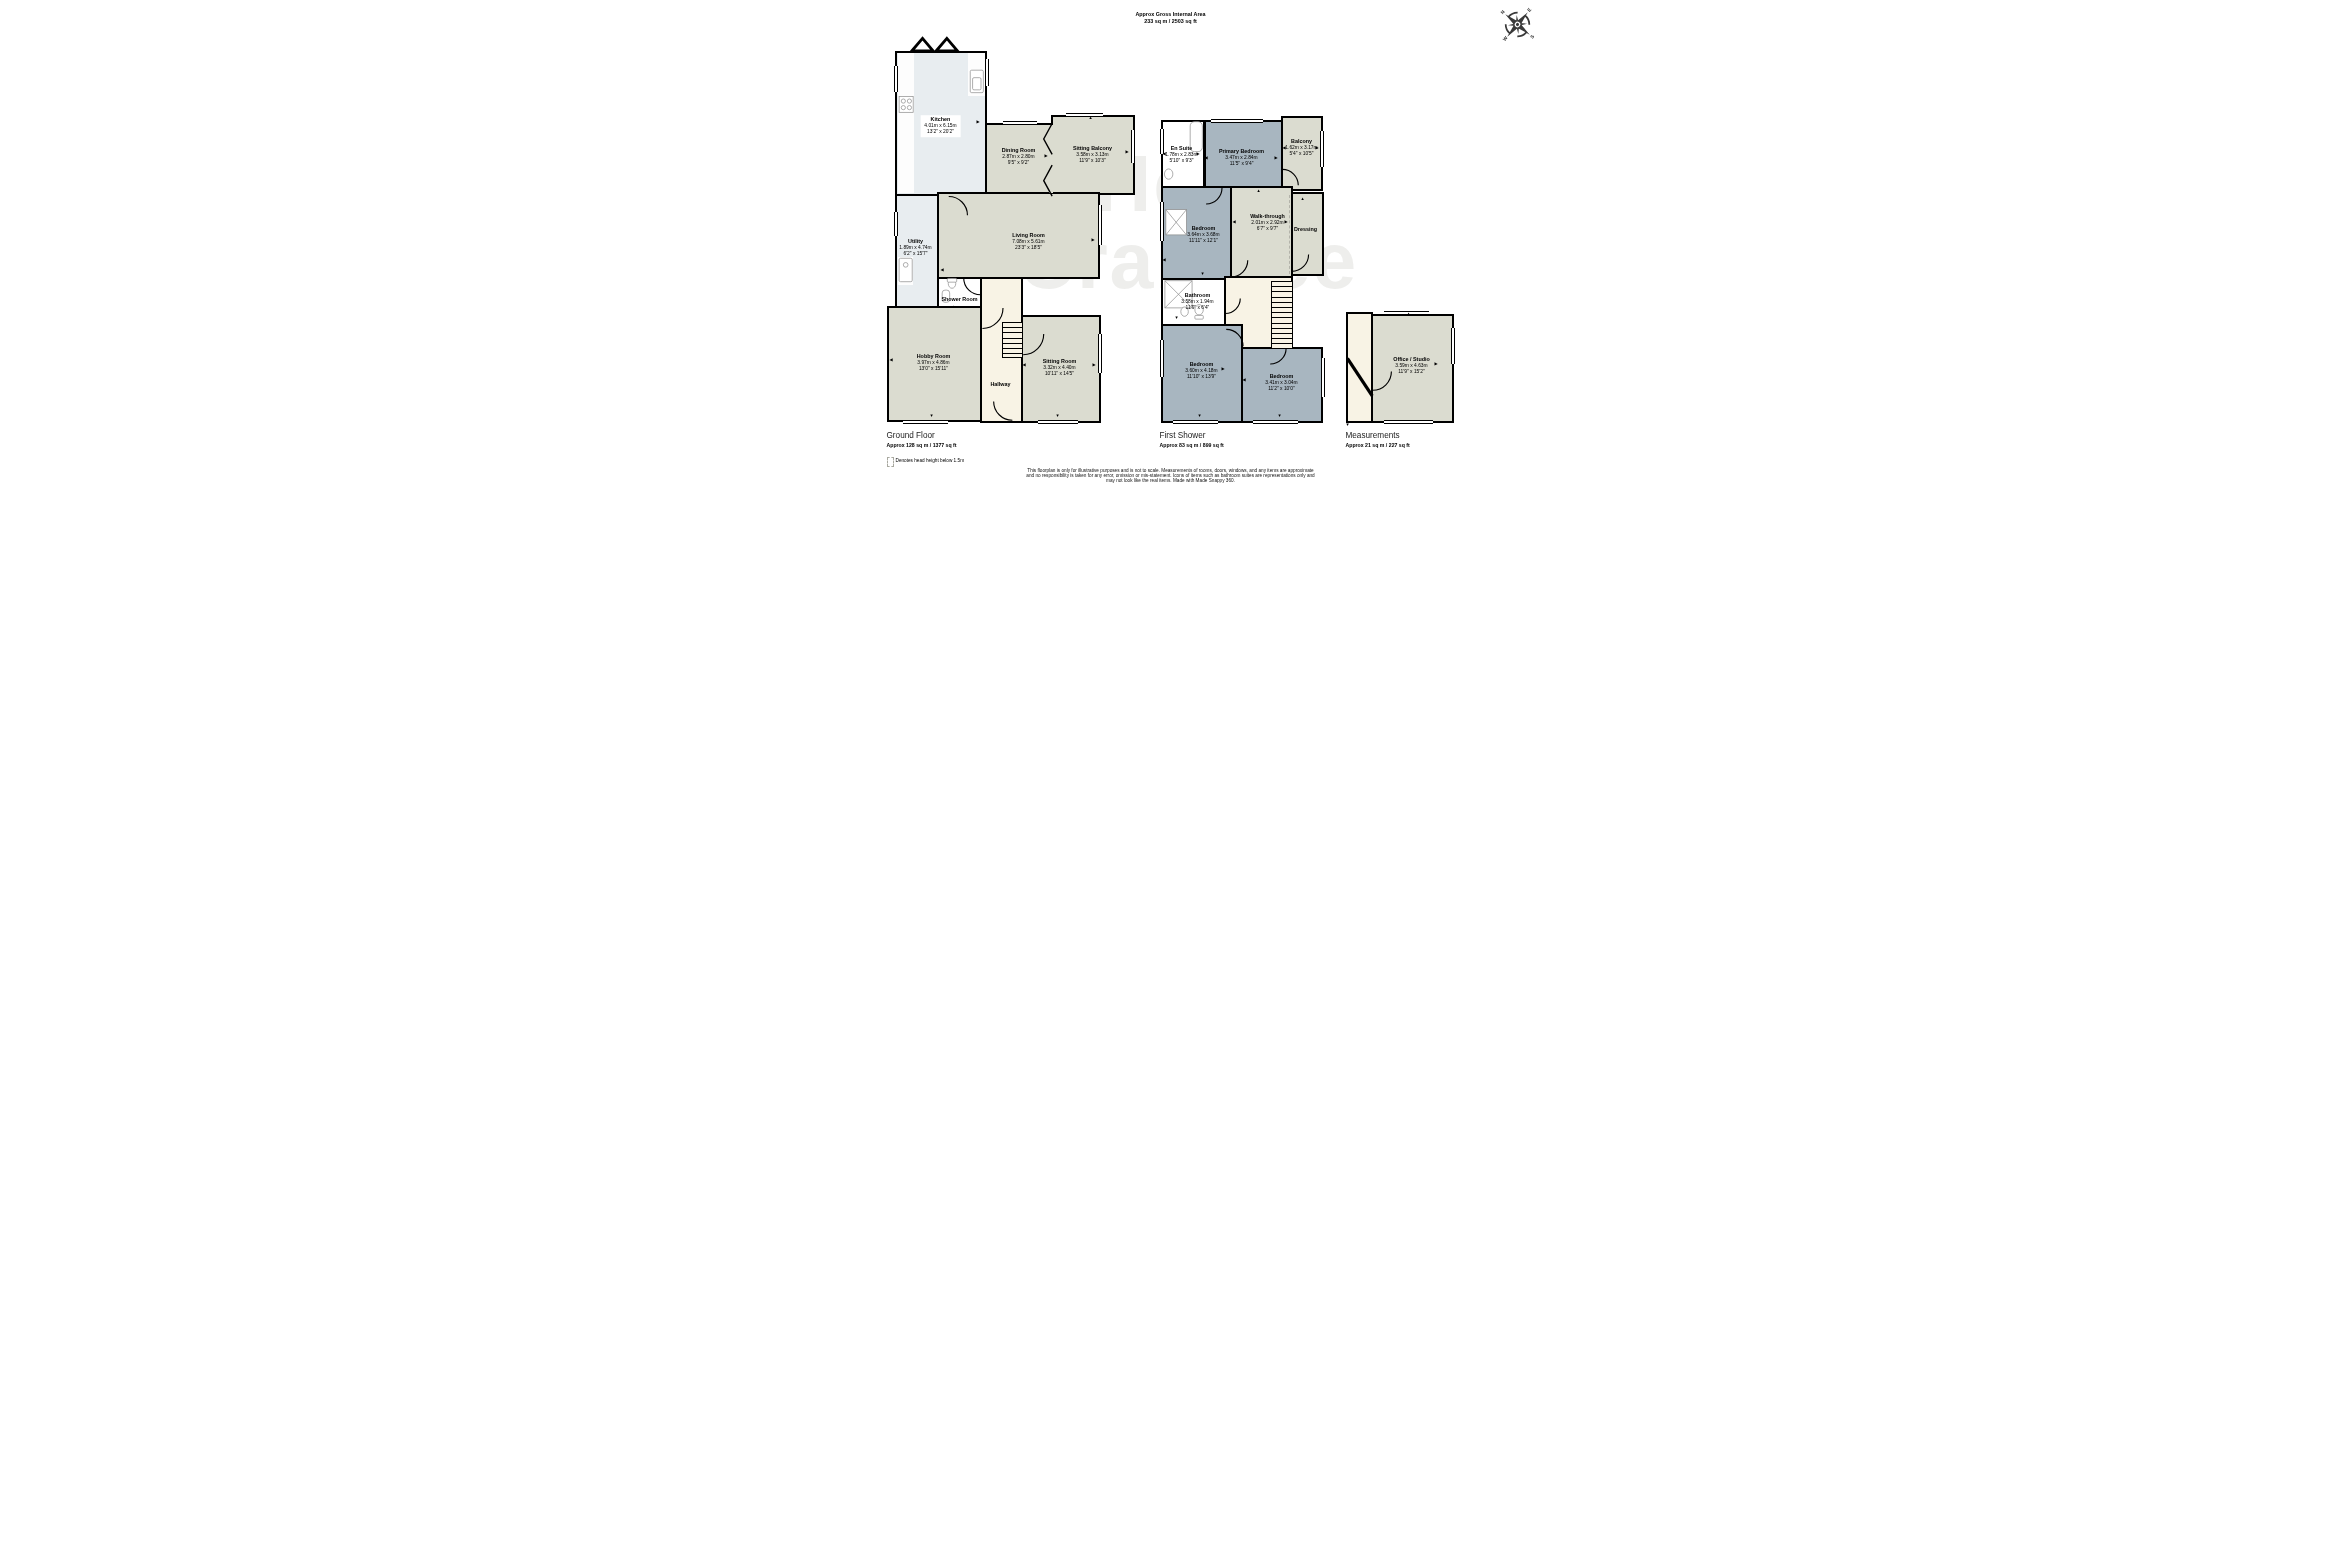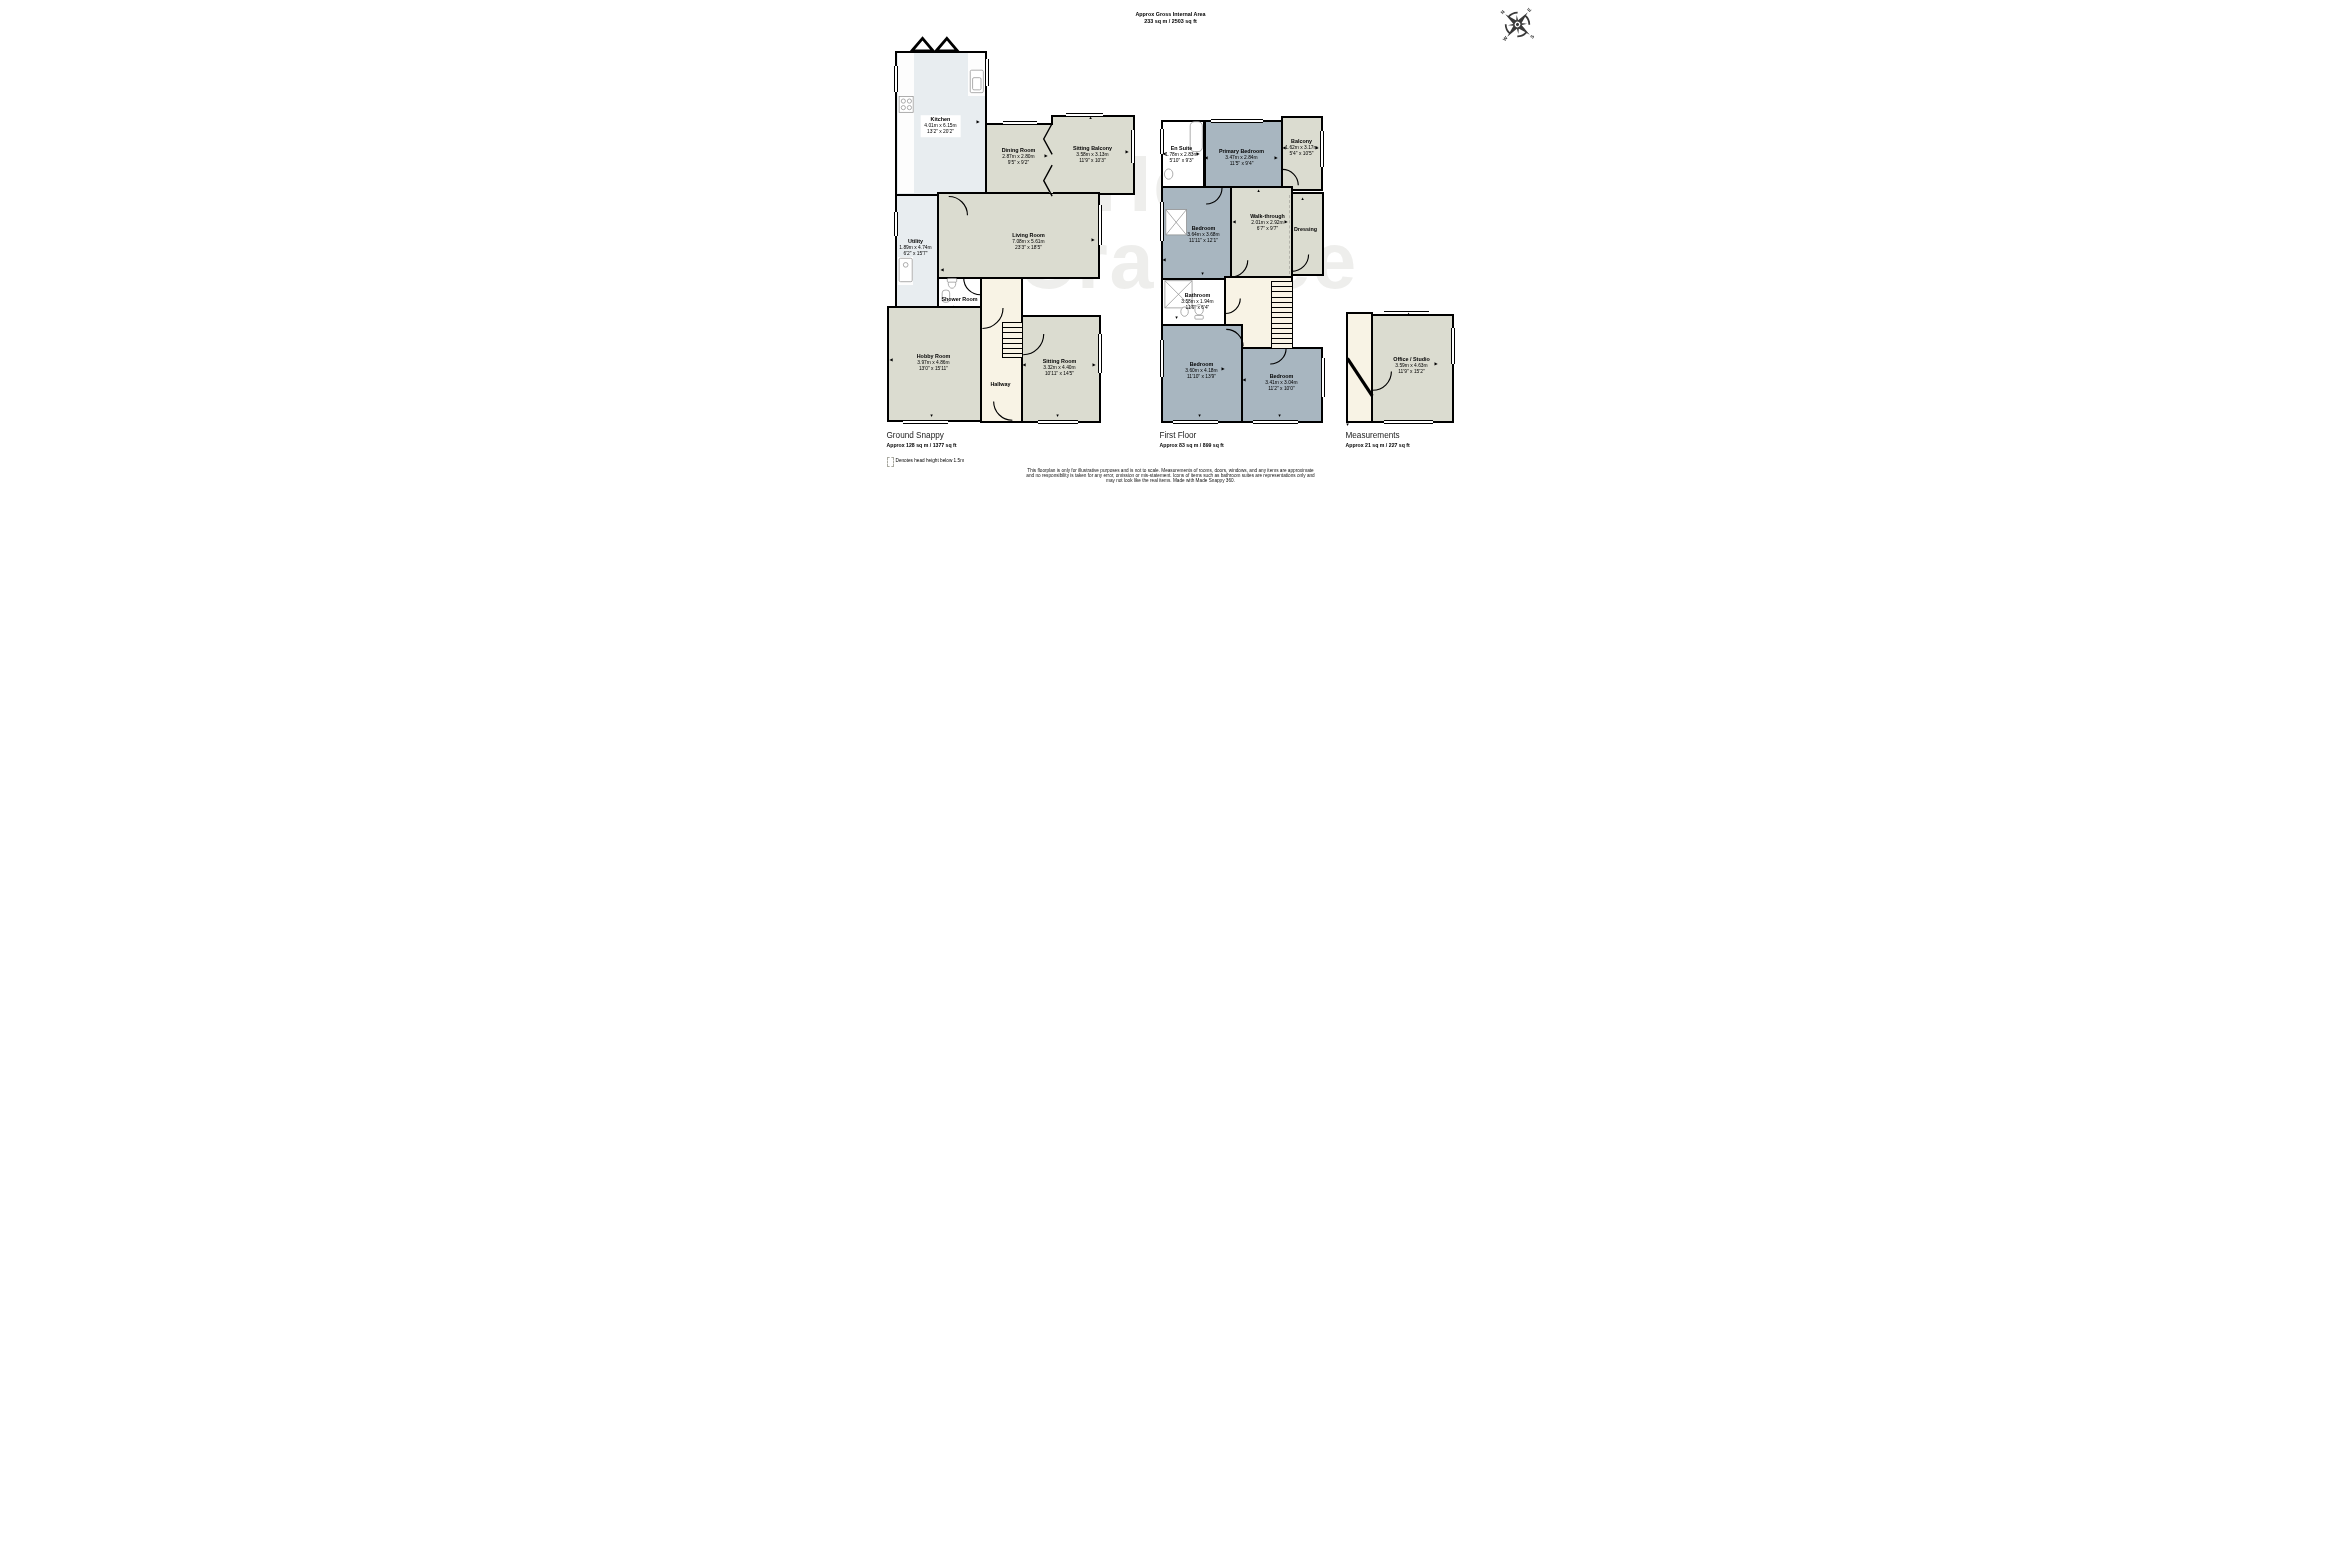--- a/index.html
+++ b/index.html
@@ -274,23 +274,23 @@
   <span class="arr" style="left:497px;top:197px">▲</span>
   <span class="arr" style="left:371px;top:316px">▼</span>
   <span class="arr" style="left:418px;top:367px">▶</span>
   <span class="arr" style="left:394px;top:414px">▼</span>
   <span class="arr" style="left:439px;top:378px">◀</span>
   <span class="arr" style="left:474px;top:414px">▼</span>
   <span class="arr" style="left:631px;top:362px">▶</span>
   <span class="arr" style="left:603px;top:312px">▲</span>
   <span class="arr" style="left:542px;top:423px">▼</span>
 
-  <div class="floor-name" style="left:83px;top:431px">Ground Snappy</div>
+  <div class="floor-name" style="left:83px;top:431px">Ground Floor</div>
   <div class="floor-area" style="left:83px;top:442px">Approx 128 sq m / 1377 sq ft</div>
-  <div class="floor-name" style="left:356px;top:431px">First Floor</div>
+  <div class="floor-name" style="left:356px;top:431px">First Shower</div>
   <div class="floor-area" style="left:356px;top:442px">Approx 83 sq m / 899 sq ft</div>
   <div class="floor-name" style="left:542px;top:431px">Measurements</div>
   <div class="floor-area" style="left:542px;top:442px">Approx 21 sq m / 227 sq ft</div>
 
   <div class="legend-box" style="left:83px;top:457px"></div>
   <div class="legend-text" style="left:92px;top:458px">Denotes head height below 1.5m</div>
 
   <div class="disc" style="top:468px">This floorplan is only for illustrative purposes and is not to scale. Measurements of rooms, doors, windows, and any items are approximate</div>
   <div class="disc" style="top:473px">and no responsibility is taken for any error, omission or mis-statement. Icons of items such as bathroom suites are representations only and</div>
   <div class="disc" style="top:478px">may not look like the real items. Made with Made Snappy 360.</div>

